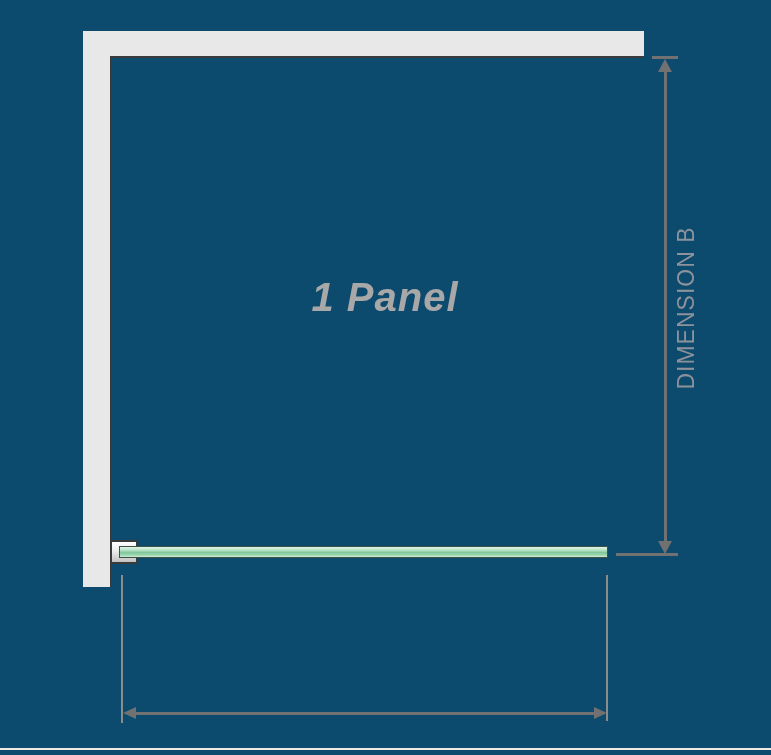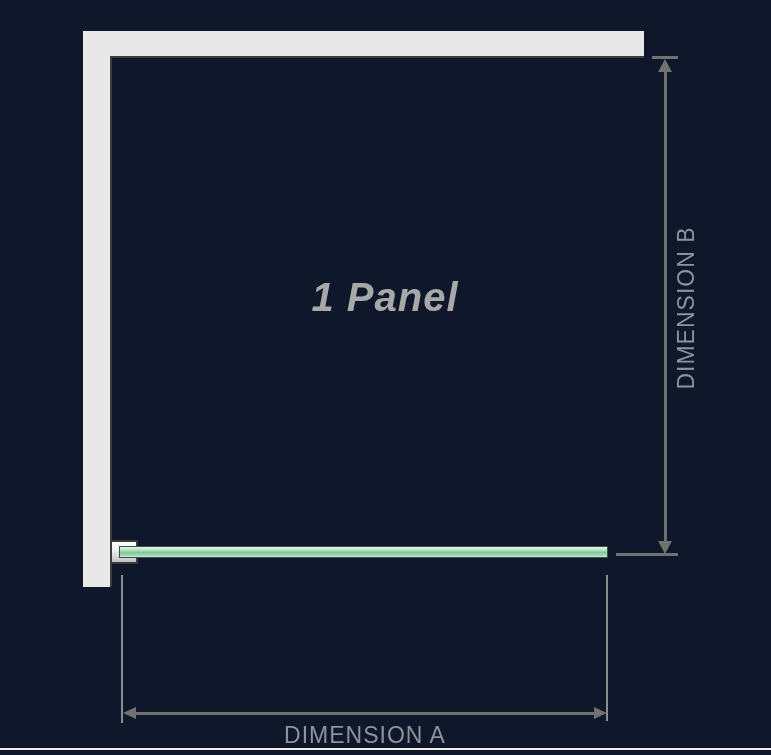--- a/index.html
+++ b/index.html
@@ -10,21 +10,21 @@
     --label-text:#8d929b;
     --panel-label-text:#a8a8a8;
     --glass-border:#3d5246;
     --bottom-divider:#f1e9e4;
   }
   *{margin:0;padding:0;box-sizing:border-box;}
   html,body{background:#ffffff;}
   .canvas{
     position:relative;
     width:771px;height:755px;
-    background:#0f172a;
+    background:#0c4a6e;
     overflow:hidden;
     font-family:"Liberation Sans", sans-serif;
   }
   .abs{position:absolute;}
 
   
   .wall-top{left:83px;top:31px;width:561px;height:26px;background:var(--wall);}
   .wall-left{left:83px;top:31px;width:27px;height:556px;background:var(--wall);}
 
   
@@ -116,17 +116,16 @@
   <div class="abs dim-b-line"></div>
   <div class="abs dim-b-arrow-up"></div>
   <div class="abs dim-b-arrow-down"></div>
   <div class="abs dim-b-label">DIMENSION B</div>
 
   <div class="abs ext-line-left"></div>
   <div class="abs ext-line-right"></div>
   <div class="abs dim-a-line"></div>
   <div class="abs dim-a-arrow-left"></div>
   <div class="abs dim-a-arrow-right"></div>
-  <div class="abs dim-a-label">DIMENSION A</div>
 
   <div class="abs bottom-divider"></div>
 
 </div>
 
 </body></html>

